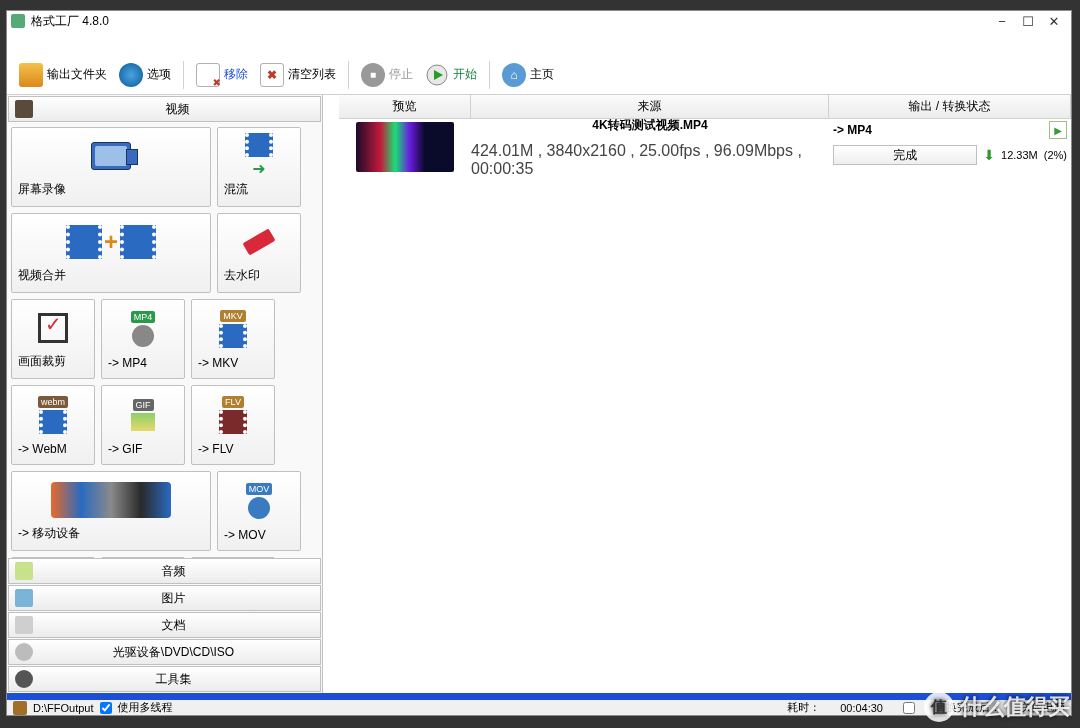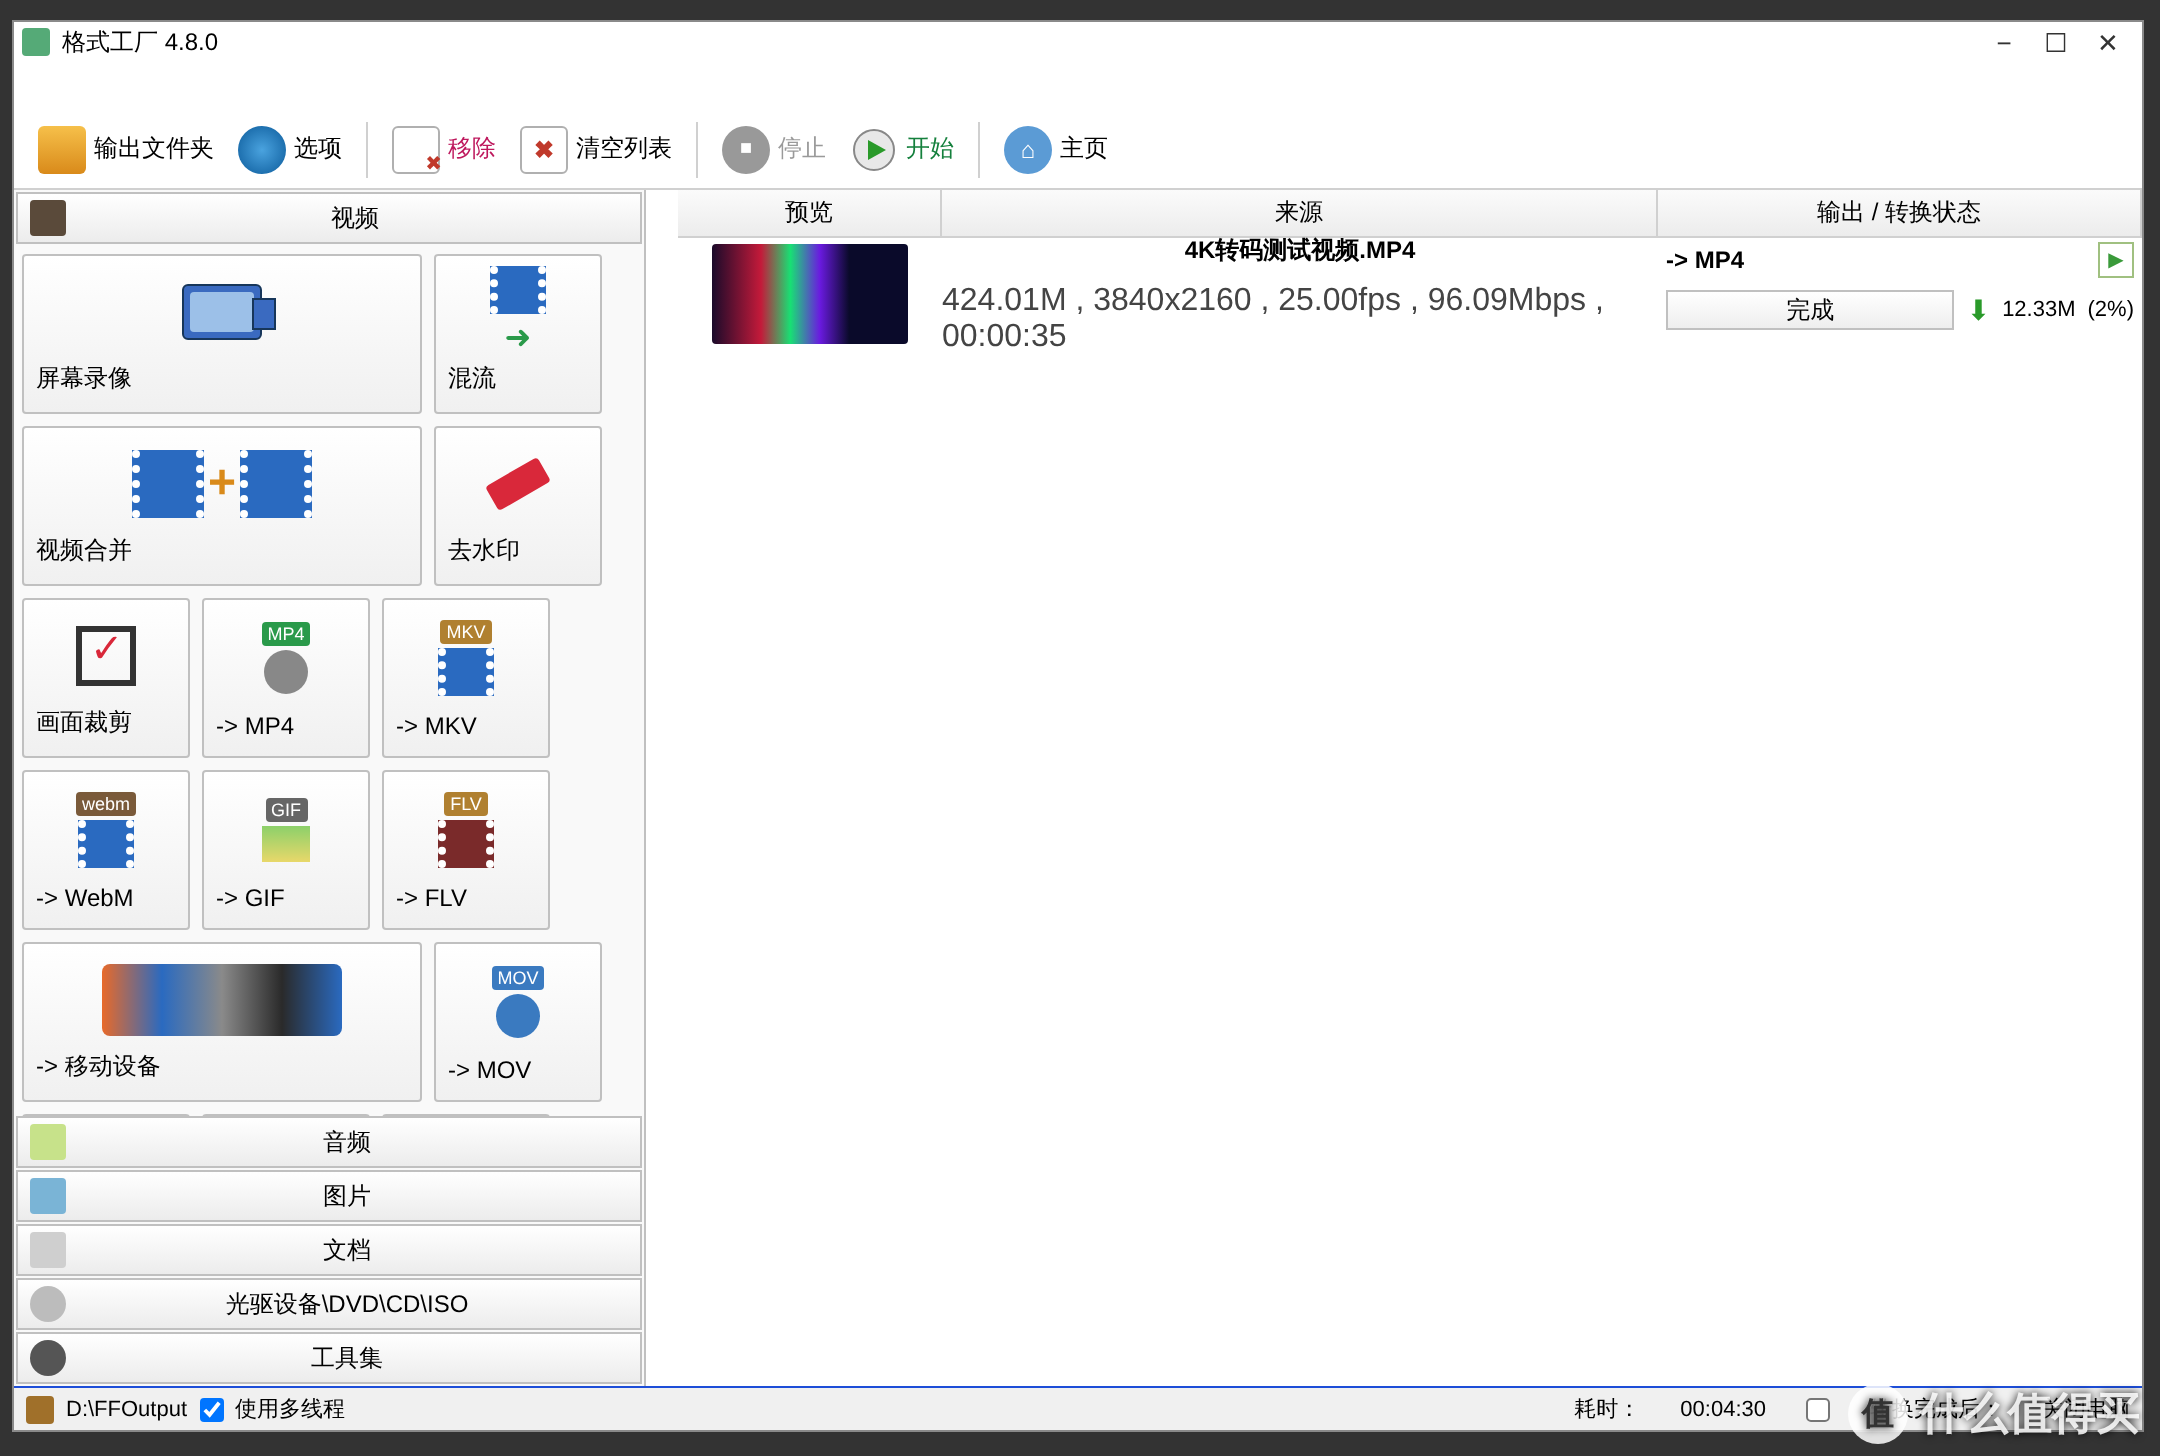--- a/index.html
+++ b/index.html
@@ -73,21 +73,21 @@
 .c3{width:242px;flex-direction:column;align-items:stretch;padding:2px 4px;gap:6px;font-size:12px;}
 .c3r1{display:flex;align-items:center;}
 .outfmt{font-weight:bold;flex:1;}
 .playbtn{width:18px;height:18px;border:1px solid #a0c080;background:#fff;display:flex;align-items:center;justify-content:center;color:#3a9a3a;font-size:10px;cursor:pointer;}
 .c3r2{display:flex;align-items:center;gap:6px;}
 .statusbtn{flex:1;height:20px;border:1px solid #c0c0c0;background:linear-gradient(#fff,#eee);font-size:12px;cursor:pointer;}
 .downarr{color:#2a9a2a;font-size:14px;}
 .sizepct{font-size:11px;}
 
 
-.statusbar { height:22px; border-top:1px solid #1d4ed8; display:flex; align-items:center; padding:0 6px; font-size:11px; background:#f0f0f0; gap:6px;}
+.statusbar { height:22px; border-top:7px solid #1d4ed8; display:flex; align-items:center; padding:0 6px; font-size:11px; background:#f0f0f0; gap:6px;}
 .sb-icon{width:14px;height:14px;background:#a0702a;border-radius:2px;}
 .chk{width:12px;height:12px;}
 .sb-spacer{flex:1;}
 .sb-right{display:flex;align-items:center;gap:20px;justify-content:flex-end;}
 
 
 .film { width:28px;height:34px;background:#2a6ac0;border-left:4px dotted #fff;border-right:4px dotted #fff; box-sizing:content-box;}
 .film.sm{width:20px;height:24px;}
 .plusjoin{display:flex;align-items:center;gap:2px;}
 .plusjoin .plus{color:#d98a1a;font-size:24px;font-weight:bold;}
@@ -130,21 +130,21 @@
       <div class="tb-icon ic-folder"></div>
       <span>输出文件夹</span>
     </div>
     <div class="tb-item">
       <div class="tb-icon ic-options"></div>
       <span>选项</span>
     </div>
     <div class="tb-sep"></div>
     <div class="tb-item">
       <div class="tb-icon ic-remove"></div>
-      <span style="color:#be185d;">移除</span>
+      <span style="color:#1d4ed8;">移除</span>
     </div>
     <div class="tb-item">
       <div class="tb-icon ic-clear">✖</div>
       <span>清空列表</span>
     </div>
     <div class="tb-sep"></div>
     <div class="tb-item">
       <div class="tb-icon ic-stop">■</div>
       <span style="color:#9a9a9a;">停止</span>
     </div>

